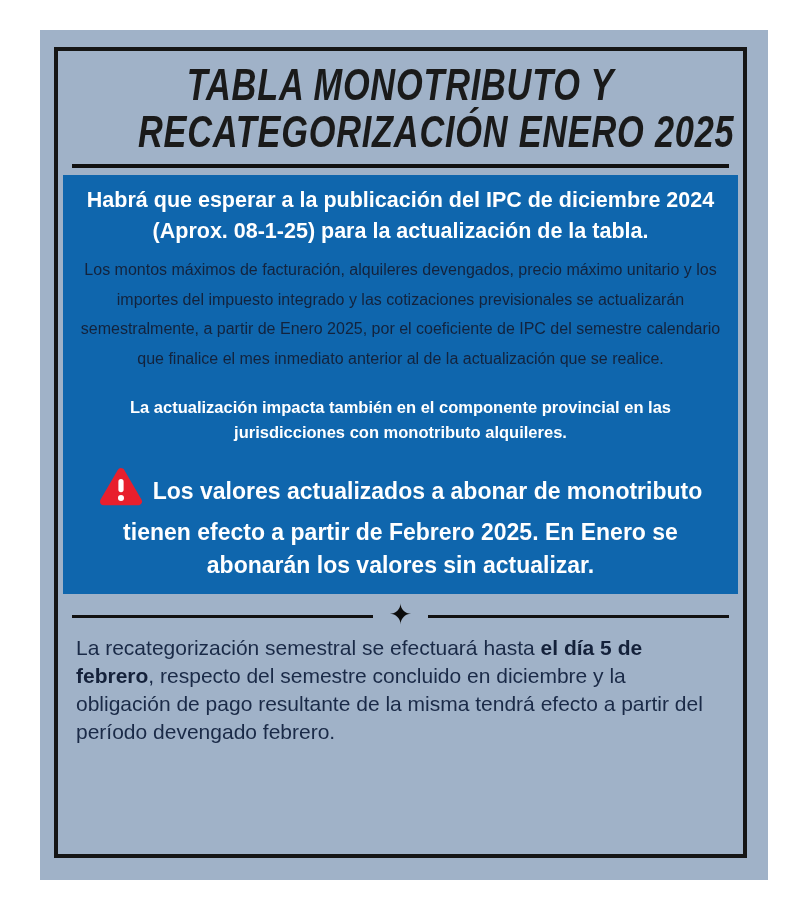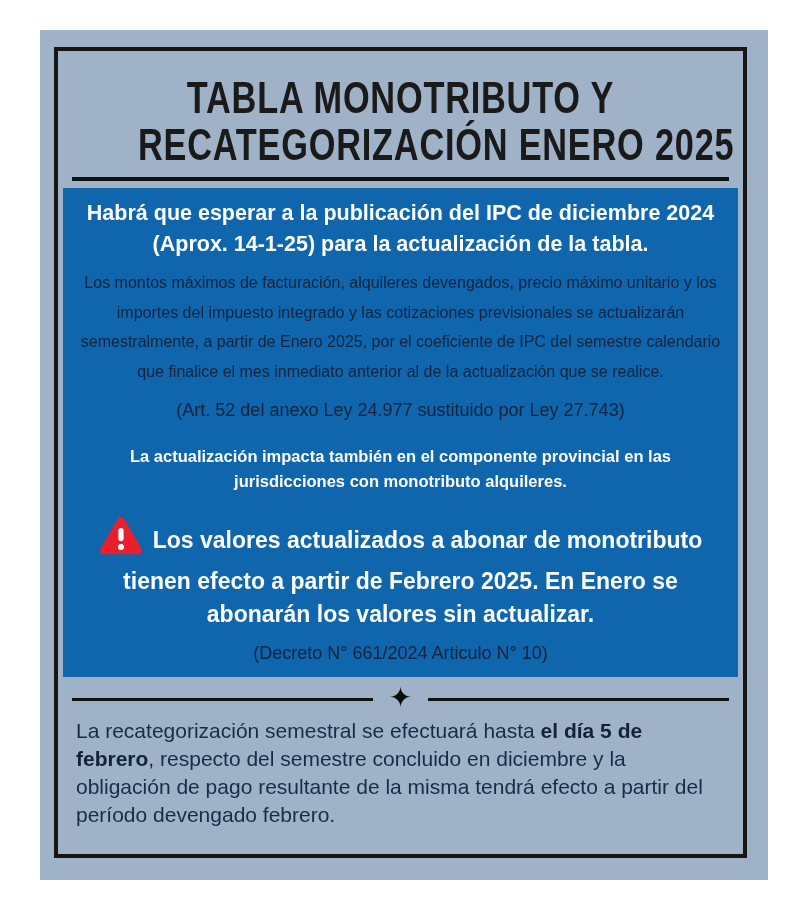--- a/index.html
+++ b/index.html
@@ -10,22 +10,22 @@
   }
   .card{
     position:absolute;left:40px;top:30px;width:728px;height:850px;
     background:#a0b2c8;overflow:hidden;
   }
   .frame{
     position:absolute;left:14px;top:17px;right:21px;bottom:22px;
     border:4px solid #161616;overflow:hidden;
   }
   .title{
-    margin:23px 6px 0;text-align:center;color:#1a1a1a;
-    font-weight:800;font-size:44px;line-height:47px;
+    margin:10px 6px 0;text-align:center;color:#1a1a1a;
+    font-weight:800;font-size:44px;line-height:47px;font-style:italic;
   }
   .title-line{
     display:block;transform:scaleX(0.78);letter-spacing:1px;white-space:nowrap;
   }
   .title-rule{height:4px;background:#111111;margin:9px 14px 0;}
   .blue-box{
     background:#0f66ad;margin:7px 5px 0;padding:10px 16px 12px;
     text-align:center;
   }
   .p-lead{color:#ffffff;font-weight:bold;font-size:21.5px;line-height:31px;margin:0;}
@@ -51,35 +51,33 @@
   <div class="frame">
 
     <h1 class="title">
       <span class="title-line">TABLA MONOTRIBUTO Y</span>
       <span class="title-line">RECATEGORIZACIÓN ENERO 2025</span>
     </h1>
 
     <div class="title-rule"></div>
 
     <div class="blue-box">
-      <p class="p-lead">Habrá que esperar a la publicación del IPC de diciembre 2024 (Aprox. 14-1-25) para la actualización de la tabla.</p>
+      <p class="p-lead">Habrá que esperar a la publicación del IPC de diciembre 2024 (Aprox. 08-1-25) para la actualización de la tabla.</p>
 
       <p class="p-body">Los montos máximos de facturación, alquileres devengados, precio máximo unitario y los importes del impuesto integrado y las cotizaciones previsionales se actualizarán semestralmente, a partir de Enero 2025, por el coeficiente de IPC del semestre calendario que finalice el mes inmediato anterior al de la actualización que se realice.</p>
 
-      <p class="p-legal">(Art. 52 del anexo Ley 24.977 sustituido por Ley 27.743)</p>
 
       <p class="p-prov">La actualización impacta también en el componente provincial en las jurisdicciones con monotributo alquileres.</p>
 
       <p class="p-warn"><span class="warn-icon"><svg width="44" height="40" viewBox="0 0 64 58" aria-hidden="true">
             <path d="M32 7 L57 50 H7 Z" fill="#e81f2d" stroke="#e81f2d" stroke-width="11" stroke-linejoin="round"></path>
             <rect x="28.2" y="17.5" width="7.6" height="19" rx="3.8" fill="#ffffff"></rect>
             <circle cx="32" cy="45" r="4.4" fill="#ffffff"></circle>
           </svg></span><span>Los valores actualizados a abonar de monotributo tienen efecto a partir de Febrero 2025. En Enero se abonarán los valores sin actualizar.</span></p>
 
-      <p class="p-decree">(Decreto N° 661/2024 Articulo N° 10)</p>
     </div>
 
     <div class="divider">
       <span class="line"></span>
       <span class="star">✦</span>
       <span class="line"></span>
     </div>
 
     <p class="footer-text"><span>La recategorización semestral se efectuará hasta </span><strong>el día 5 de febrero</strong><span>, respecto del semestre concluido en diciembre y la obligación de pago resultante de la misma tendrá efecto a partir del período devengado febrero.</span></p>
 

